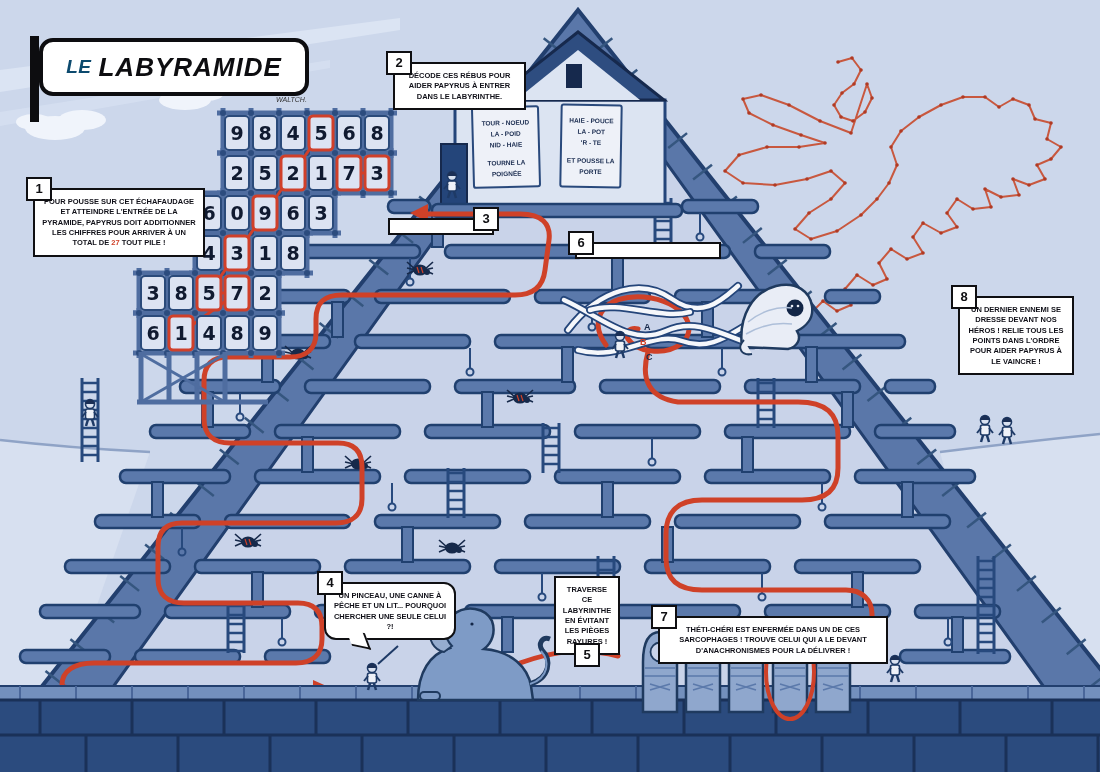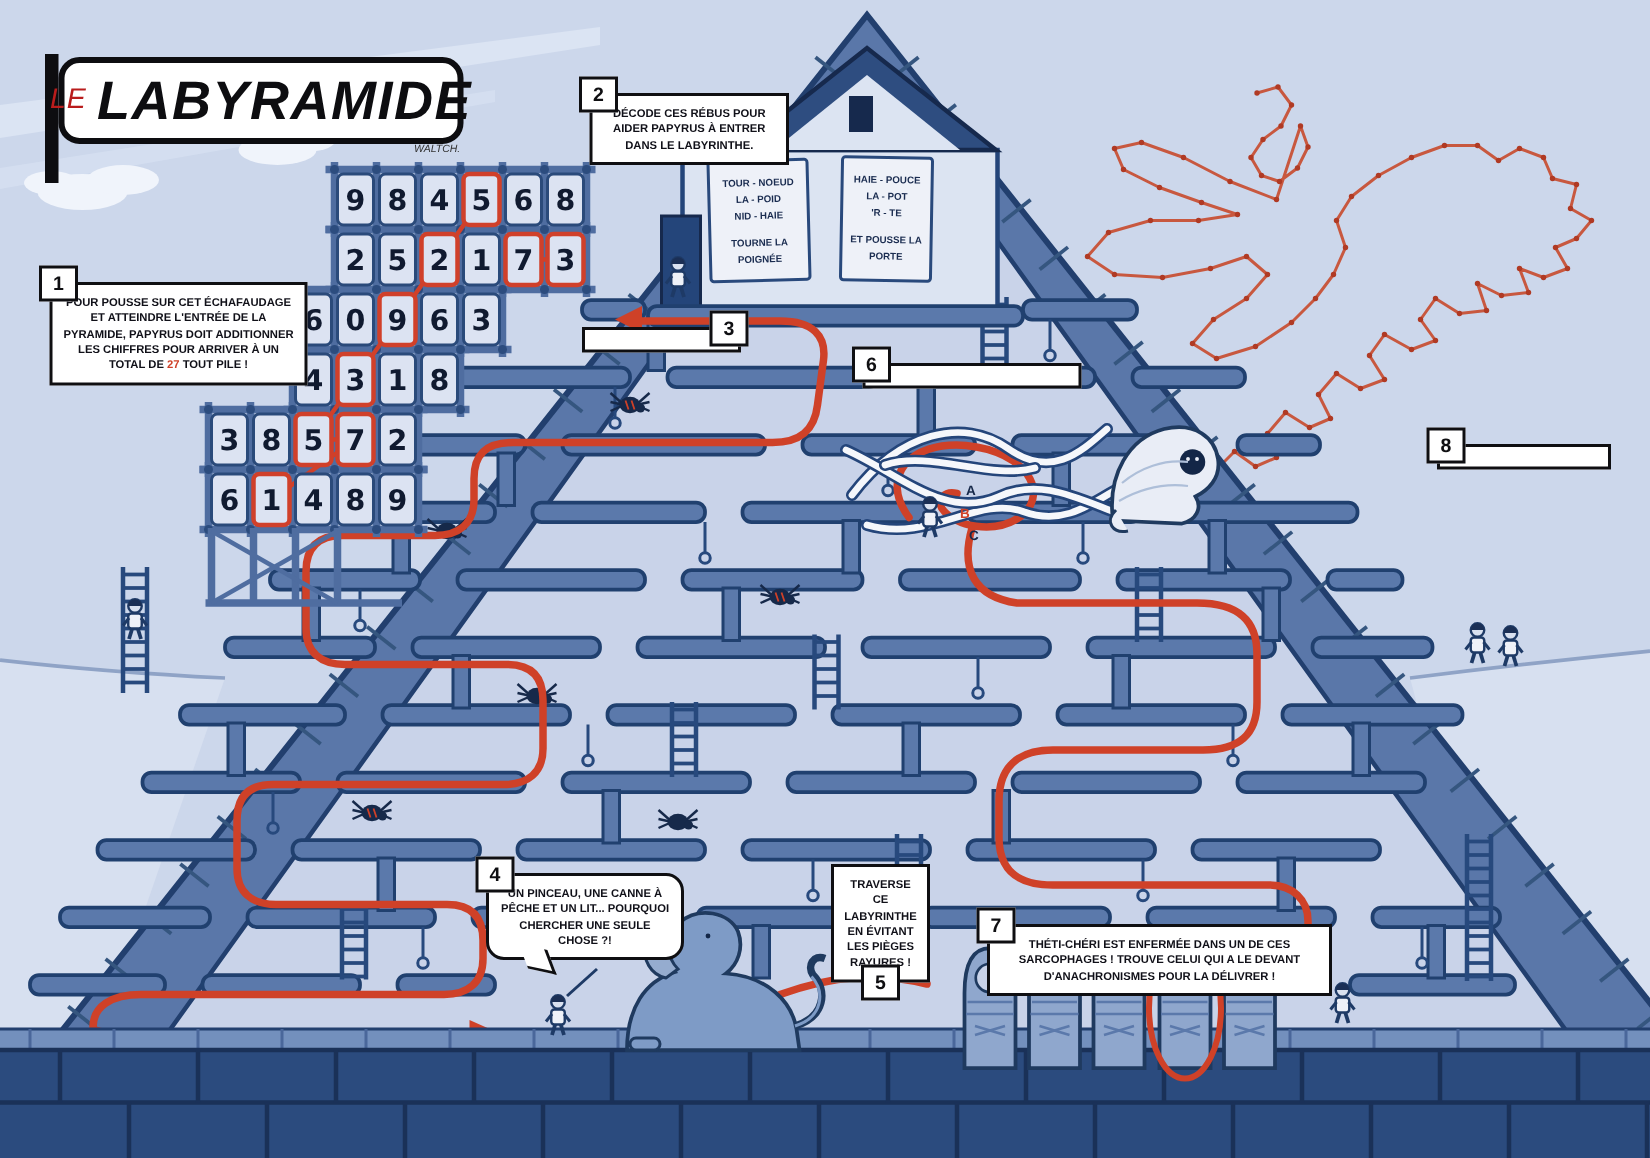--- a/index.html
+++ b/index.html
@@ -5,22 +5,22 @@
   html,body{margin:0;padding:0;background:#9aa7c0;}
   #stage{position:relative;width:1100px;height:772px;overflow:hidden;background:#ccd7eb;
          font-family:"Liberation Sans", sans-serif;}
   #scene{position:absolute;left:0;top:0;}
   
   #title-wrap{position:absolute;left:30px;top:34px;z-index:30;}
   #title-pole{position:absolute;left:0;top:2px;width:9px;height:86px;background:#0d0d10;}
   #title-box{position:absolute;left:9px;top:4px;width:262px;height:50px;background:#ffffff;
              border:4px solid #0d0d10;border-radius:14px;display:flex;align-items:center;
              justify-content:center;gap:7px;}
-  #title-box .t-small{font-size:19px;font-weight:400;font-style:italic;letter-spacing:.5px;color:#b91c1c;}
-  #title-box .t-big{font-size:36px;font-weight:900;font-style:italic;letter-spacing:1px;color:#0d0d10;}
+  #title-box .t-small{font-size:19px;font-weight:700;font-style:italic;letter-spacing:.5px;color:#0c4a6e;}
+  #title-box .t-big{font-size:26px;font-weight:900;font-style:italic;letter-spacing:1px;color:#0d0d10;}
   #signature{position:absolute;left:246px;top:62px;font-size:7px;font-style:italic;color:#333;}
   
   .step-box{position:absolute;background:#ffffff;border:2.5px solid #0f0f12;padding:7px 6px 6px;
             text-align:center;font-size:7.5px;font-weight:bold;line-height:1.38;color:#101018;
             box-sizing:border-box;z-index:25;}
   .step-num{position:absolute;width:22px;height:20px;background:#fff;border:2.5px solid #0f0f12;
             display:flex;align-items:center;justify-content:center;font-size:13px;font-weight:bold;
             color:#0f0f12;z-index:26;}
   .num-tl{top:-13px;left:-9px}
   .num-tr{top:-13px;right:-7px}
@@ -905,40 +905,41 @@
   <div class="step-num num-tl">2</div>
   <span>DÉCODE CES RÉBUS POUR AIDER PAPYRUS À ENTRER DANS LE LABYRINTHE.</span>
 </div>
 
 <div class="step-box" style="left:388px;top:218px;width:106px;">
   <div class="step-num num-tr">3</div>
 </div>
 
 <div class="step-box bubble" style="left:324px;top:582px;width:132px;">
   <div class="step-num num-tl">4</div>
-  <span>UN PINCEAU, UNE CANNE À PÊCHE ET UN LIT... POURQUOI CHERCHER UNE SEULE CHOSE ?!</span>
+  <span>UN PINCEAU, UNE CANNE À PÊCHE ET UN LIT... POURQUOI CHERCHER UNE SEULE CELUI ?!</span>
   <div class="tail"></div>
 </div>
 
 <div class="step-box" style="left:554px;top:576px;width:66px;">
   <div class="step-num num-bc">5</div>
   <span>TRAVERSE CE LABYRINTHE EN ÉVITANT LES PIÈGES RAYURES !</span>
 </div>
 
 <div class="step-box" style="left:575px;top:242px;width:146px;">
   <div class="step-num num-tl">6</div>
 </div>
 
 <div class="step-box" style="left:658px;top:616px;width:230px;">
   <div class="step-num num-tl">7</div>
   <span>THÉTI-CHÉRI EST ENFERMÉE DANS UN DE CES SARCOPHAGES ! TROUVE CELUI QUI A LE DEVANT D'ANACHRONISMES POUR LA DÉLIVRER !</span>
 </div>
 
 <div class="step-box" style="left:958px;top:296px;width:116px;">
   <div class="step-num num-tl">8</div>
+  <span>UN DERNIER ENNEMI SE DRESSE DEVANT NOS HÉROS ! RELIE TOUS LES POINTS DANS L'ORDRE POUR AIDER PAPYRUS À LE VAINCRE !</span>
 </div>
 
 <div id="rebus1" class="rebus-panel">
   <span>TOUR - NOEUD</span><br>
   <span>LA - POID</span><br>
   <span>NID - HAIE</span>
   <span class="sol">TOURNE LA POIGNÉE</span>
 </div>
 <div id="rebus2" class="rebus-panel">
   <span>HAIE - POUCE</span><br>

